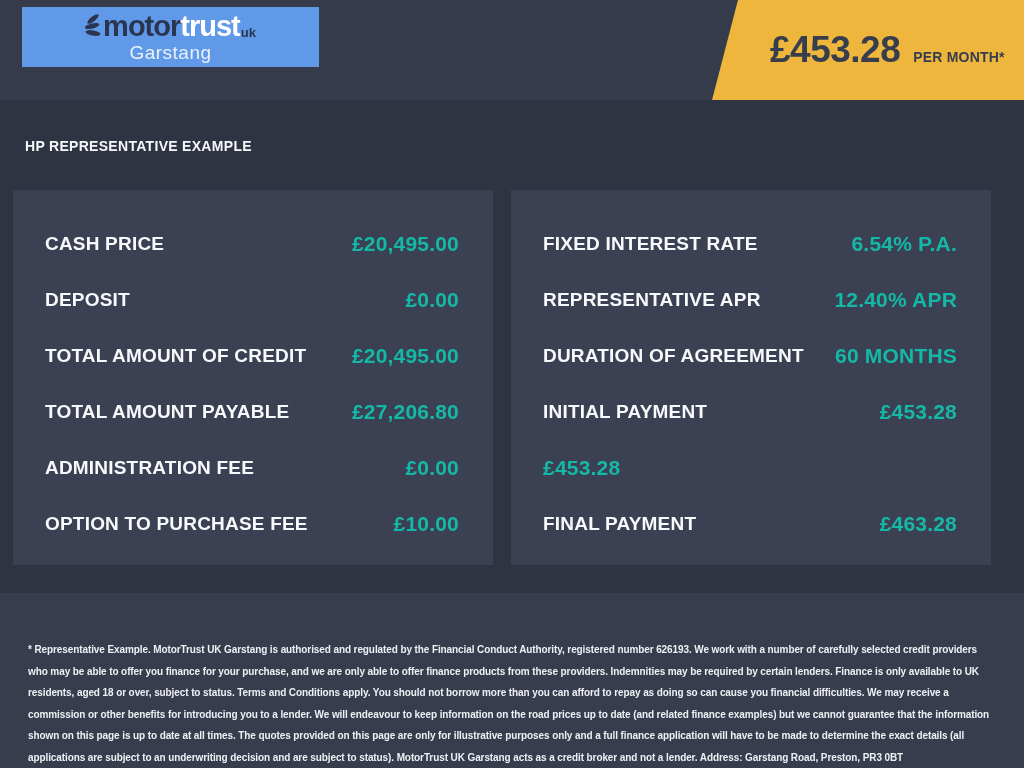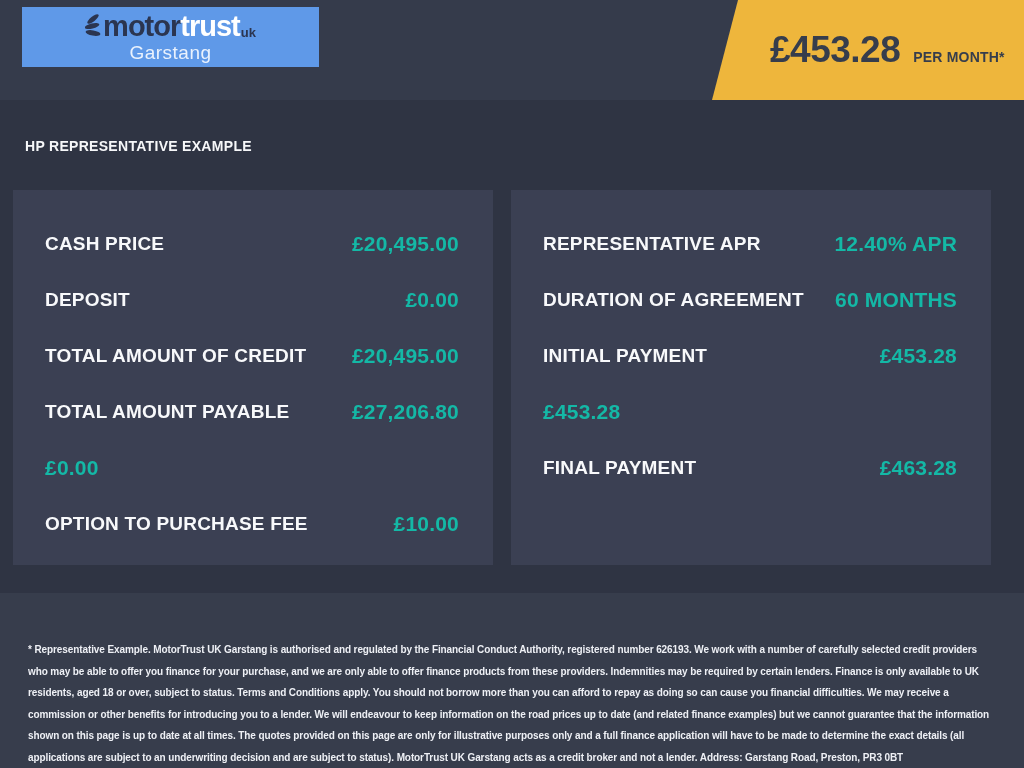--- a/index.html
+++ b/index.html
@@ -195,29 +195,34 @@
       </div>
       <div class="row">
         <span class="row-label">TOTAL AMOUNT OF CREDIT</span>
         <span class="row-value">£20,495.00</span>
       </div>
       <div class="row">
         <span class="row-label">TOTAL AMOUNT PAYABLE</span>
         <span class="row-value">£27,206.80</span>
       </div>
       <div class="row">
+        <span class="row-label">ADMINISTRATION FEE</span>
         <span class="row-value">£0.00</span>
       </div>
       <div class="row">
         <span class="row-label">OPTION TO PURCHASE FEE</span>
         <span class="row-value">£10.00</span>
       </div>
     </div>
 
     <div class="panel">
+      <div class="row">
+        <span class="row-label">FIXED INTEREST RATE</span>
+        <span class="row-value">6.54% P.A.</span>
+      </div>
       <div class="row">
         <span class="row-label">REPRESENTATIVE APR</span>
         <span class="row-value">12.40% APR</span>
       </div>
       <div class="row">
         <span class="row-label">DURATION OF AGREEMENT</span>
         <span class="row-value">60 MONTHS</span>
       </div>
       <div class="row">
         <span class="row-label">INITIAL PAYMENT</span>

